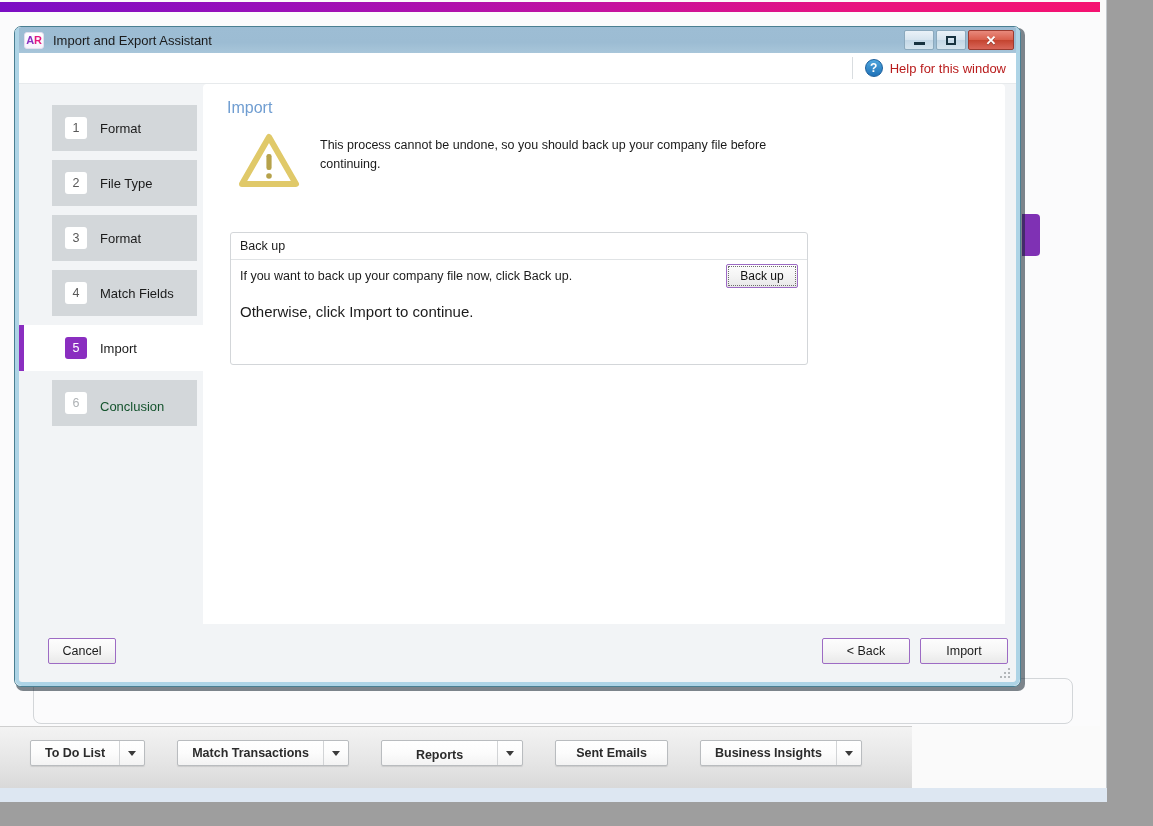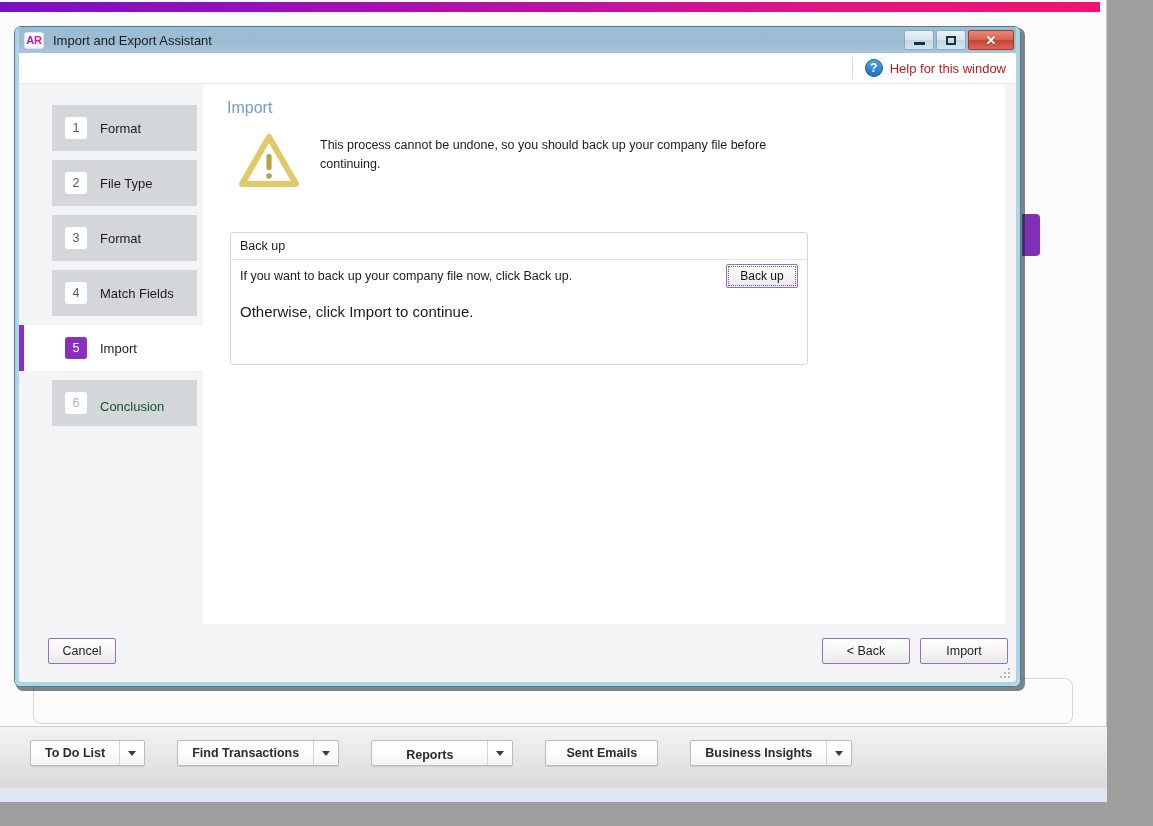--- a/index.html
+++ b/index.html
@@ -70,21 +70,21 @@
     border: 1px solid #d3d6d9;
     border-radius: 8px;
     box-sizing: border-box;
   }
 
   
   .bottom-toolbar {
     position: absolute;
     left: 0;
     top: 726px;
-    width: 1107px;
+    width: 912px;
     height: 62px;
     background: linear-gradient(to bottom, #f3f3f3 0%, #e6e6e6 55%, #d9d9d9 100%);
     border-top: 1px solid #cfcfcf;
     box-sizing: border-box;
   }
   .bottom-toolbar-strip {
     position: absolute;
     left: 0;
     top: 788px;
     width: 1107px;
@@ -604,21 +604,21 @@
       <div class="tb-buttons">
 
         <div class="tb-btn">
           <span class="tb-btn-label">To Do List</span>
           <span class="tb-btn-arrow">
               <i class="caret-down"></i>
             </span>
         </div>
 
         <div class="tb-btn">
-          <span class="tb-btn-label">Find Transactions</span>
+          <span class="tb-btn-label">Match Transactions</span>
           <span class="tb-btn-arrow">
               <i class="caret-down"></i>
             </span>
         </div>
 
         <div class="tb-btn">
           <span class="tb-btn-label" style="padding:14px 34px">Reports</span>
           <span class="tb-btn-arrow">
               <i class="caret-down"></i>
             </span>

